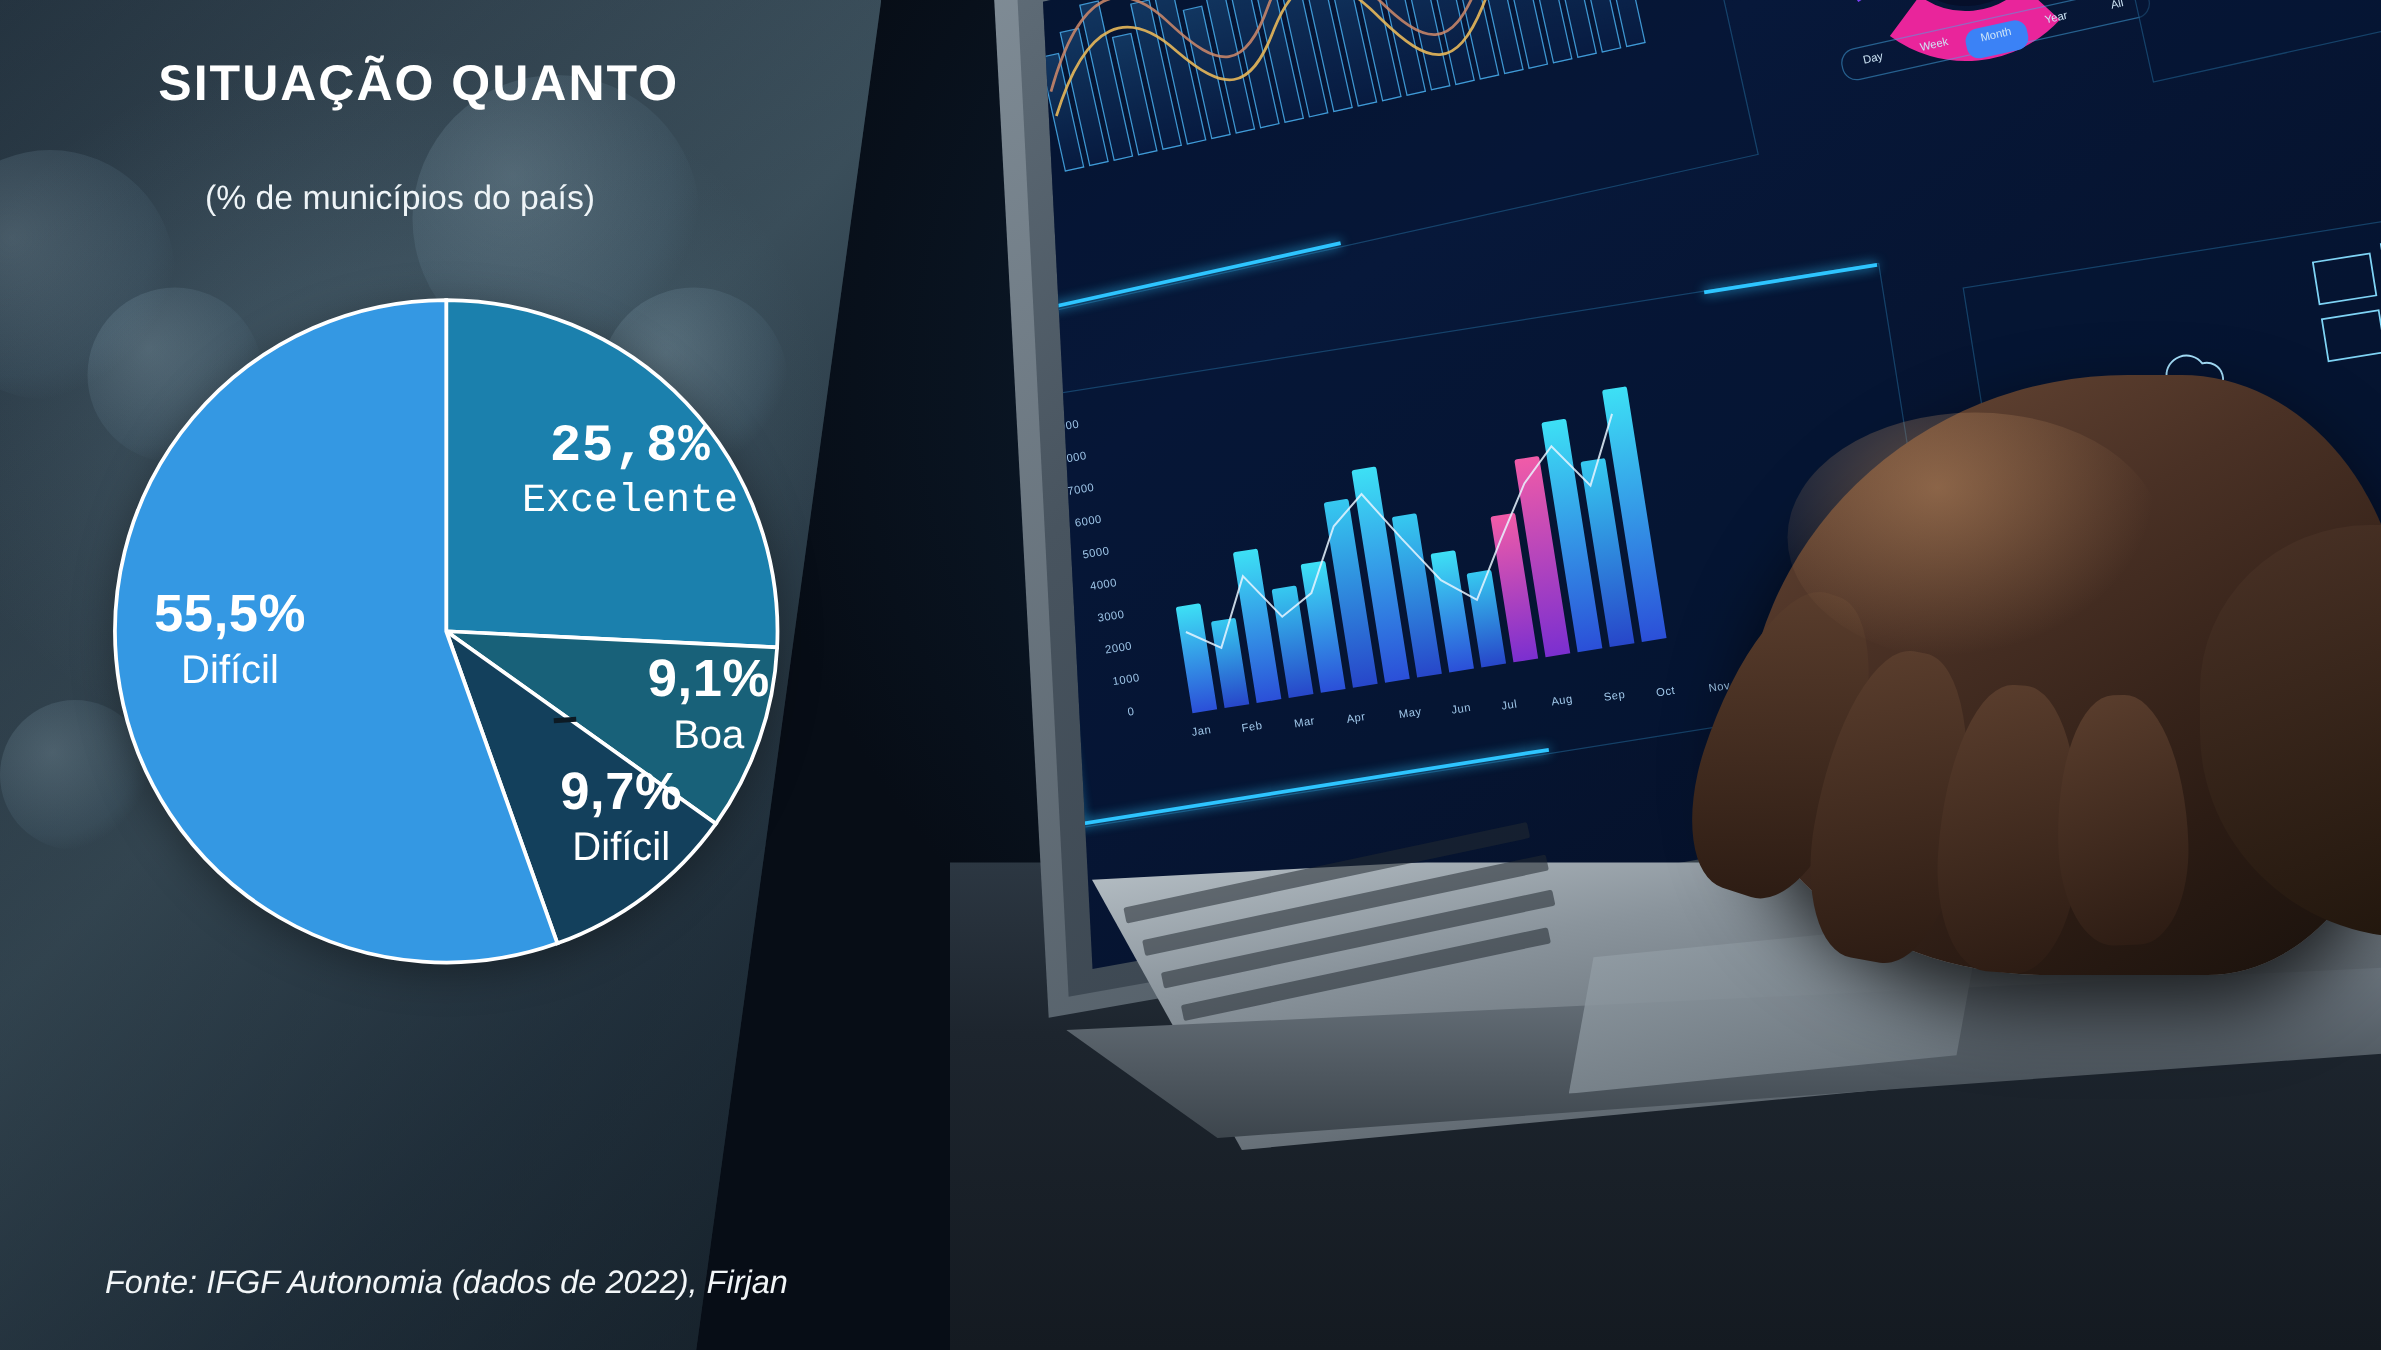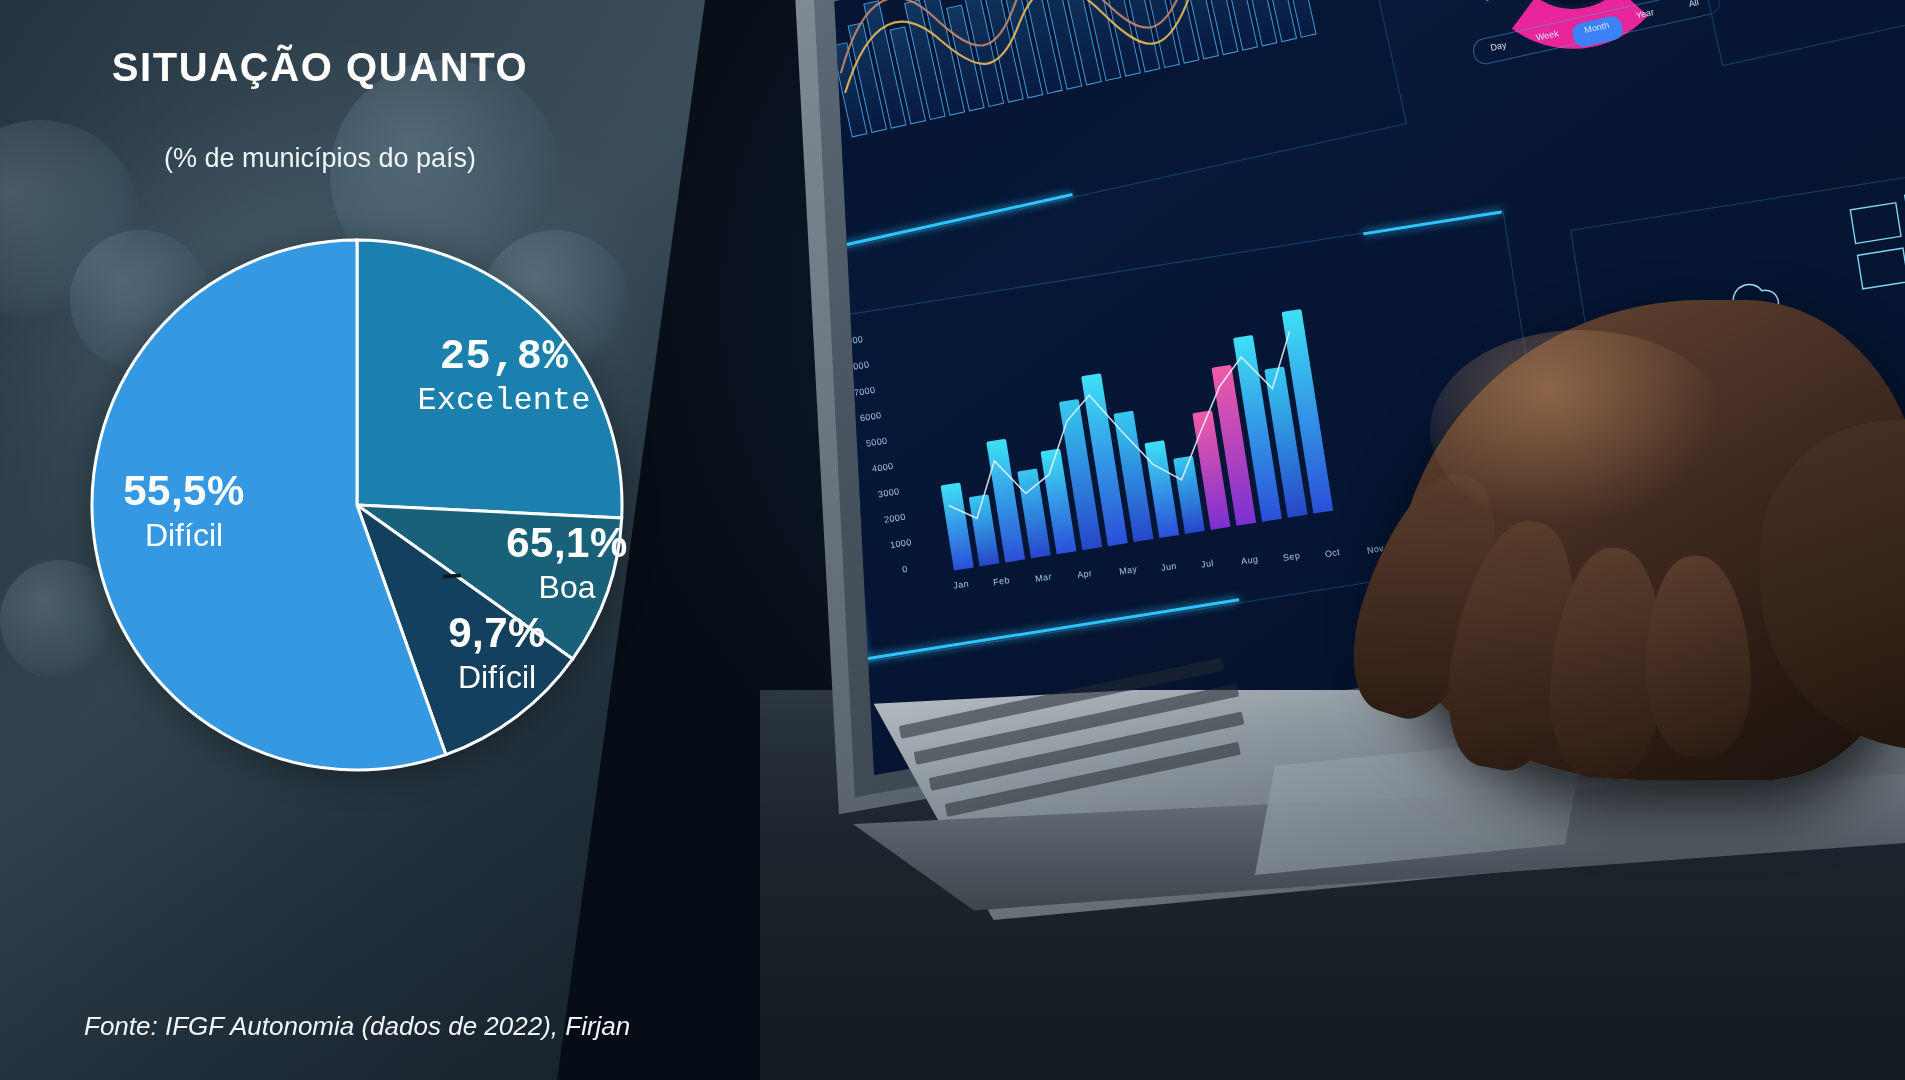--- a/index.html
+++ b/index.html
@@ -71,21 +71,21 @@
   
   .left{position:absolute;left:0;top:0;width:705px;height:1080px;
      background:linear-gradient(135deg,#2b3b48 0%,#3c4f5c 22%,#4a616e 45%,#2f4250 72%,#1d2a34 100%);
      clip-path:polygon(0 0, 100% 0, 79% 100%, 0 100%);}
   .left-veil{position:absolute;left:0;top:0;width:705px;height:1080px;
      clip-path:polygon(0 0, 100% 0, 79% 100%, 0 100%);
      background:radial-gradient(ellipse 520px 420px at 300px 330px, rgba(140,180,200,.20), rgba(0,0,0,0) 70%),
                 linear-gradient(180deg, rgba(18,30,40,.25), rgba(10,18,26,.45));}
   .bokeh{position:absolute;border-radius:50%;background:radial-gradient(circle at 35% 35%, rgba(175,205,220,.22), rgba(120,160,185,.09) 60%, rgba(0,0,0,0) 72%);}
 
-  .title{position:absolute;left:0;top:42px;width:640px;text-align:center;color:#fff;
+  .title{position:absolute;left:15px;top:42px;width:640px;text-align:center;color:#fff;
      font-size:40px;font-weight:600;letter-spacing:1.6px;line-height:1.27;}
   .subtitle{position:absolute;left:0;top:143px;width:640px;text-align:center;color:#eef4f7;
      font-size:27px;font-weight:400;}
   .source{position:absolute;left:84px;top:1026px;color:#f2f6f8;font-size:26px;font-weight:400;
      transform:translateY(-50%);font-style:italic;}
 
   .pie-wrap{position:absolute;left:88px;top:236px;width:538px;height:538px;}
   .pie-svg{position:absolute;inset:0;filter:drop-shadow(0 6px 16px rgba(0,0,0,.35));}
 
   .lbl{position:absolute;color:#fff;text-align:center;line-height:1.0;}
@@ -289,21 +289,21 @@
 
   <div class="lbl lbl-excel">
     <span class="pct">25,8%</span>
     <span class="nm">Excelente</span>
   </div>
   <div class="lbl lbl-crit">
     <span class="pct">55,5%</span>
     <span class="nm">Difícil</span>
   </div>
   <div class="lbl lbl-boa">
-    <span class="pct">65,1%</span>
+    <span class="pct">9,1%</span>
     <span class="nm">Boa</span>
   </div>
   <div class="lbl lbl-dif">
     <span class="pct">9,7%</span>
     <span class="nm">Difícil</span>
   </div>
 
   <div class="source">Fonte: IFGF Autonomia (dados de 2022), Firjan</div>
 </div>
 

